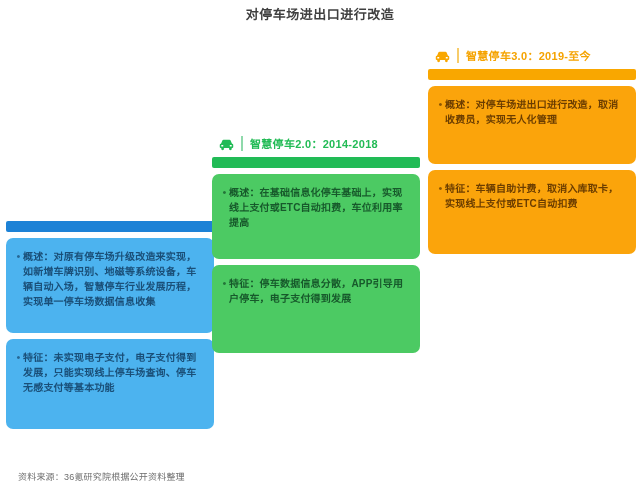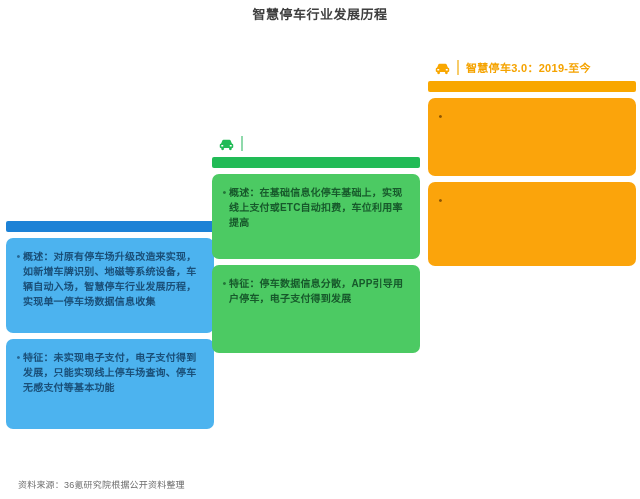--- a/index.html
+++ b/index.html
@@ -33,21 +33,21 @@
     line-height: 18px;
   }
 
   
   .stage {
     position: absolute;
     width: 208px;
   }
   .stage-1 { left: 6px;   top: 218px; }
   .stage-2 { left: 212px; top: 132px; }
-  .stage-3 { left: 428px; top: 44px; margin-top: 12px;  }
+  .stage-3 { left: 428px; top: 44px;  }
 
   
   .stage-head {
     display: flex;
     align-items: center;
     height: 22px;
     padding-left: 6px;
     box-sizing: border-box;
   }
   .stage-icon {
@@ -128,32 +128,32 @@
   .theme-orange .stage-label { color: #f5a300; }
   .theme-orange .stage-divider { background: #f7c濾; background: #f7cc6a; }
   .theme-orange .stage-bar { background: #f9a700; }
   .theme-orange .card { background: #fba40b; color: #6b3d00; }
   .theme-orange .card-bullet { color: #6b3d00; }
 
   
   .source-note {
     position: absolute;
     left: 18px;
-    bottom: 8px;
+    bottom: 16px;
     font-size: 9px;
     color: #6e6e6e;
     letter-spacing: 0.2px;
   }
 </style>
 </head>
 <body>
 
 <div id="page">
 
-  <div class="page-title">智慧停车行业发展历程</div>
+  <div class="page-title">对停车场进出口进行改造</div>
 
   <div class="stage stage-1 theme-blue">
 
     <div class="stage-bar"></div>
 
     <div class="card card-a">
       <span class="card-bullet">•</span>
       <span class="card-text">概述：对原有停车场升级改造来实现，如新增车牌识别、地磁等系统设备，车辆自动入场，智慧停车行业发展历程，实现单一停车场数据信息收集</span>
     </div>
 
@@ -167,20 +167,21 @@
     <div class="stage-head">
       <svg class="stage-icon" viewBox="0 0 24 20">
         <path fill="#21bb56" d="M4 11h16l-2-5a2 2 0 0 0-1.9-1.3H7.9A2 2 0 0 0 6 6z"></path>
         <rect x="2.5" y="10.5" width="19" height="6" rx="1.6" fill="#21bb56"></rect>
         <circle cx="6.5" cy="17.5" r="2" fill="#21bb56"></circle>
         <circle cx="17.5" cy="17.5" r="2" fill="#21bb56"></circle>
         <rect x="4.5" y="12.2" width="3" height="2" rx=".5" fill="#ffffff"></rect>
         <rect x="16.5" y="12.2" width="3" height="2" rx=".5" fill="#ffffff"></rect>
       </svg>
       <span class="stage-divider"></span>
+      <span class="stage-label">智慧停车2.0：2014-2018</span>
     </div>
 
     <div class="stage-bar"></div>
 
     <div class="card card-a">
       <span class="card-bullet">•</span>
       <span class="card-text">概述：在基础信息化停车基础上，实现线上支付或ETC自动扣费，车位利用率提高</span>
     </div>
 
     <div class="card card-b">
@@ -200,22 +201,24 @@
         <rect x="16.5" y="12.2" width="3" height="2" rx=".5" fill="#ffffff"></rect>
       </svg>
       <span class="stage-divider"></span>
       <span class="stage-label">智慧停车3.0：2019-至今</span>
     </div>
 
     <div class="stage-bar"></div>
 
     <div class="card card-a">
       <span class="card-bullet">•</span>
+      <span class="card-text">概述：对停车场进出口进行改造，取消收费员，实现无人化管理</span>
     </div>
 
     <div class="card card-b">
       <span class="card-bullet">•</span>
+      <span class="card-text">特征：车辆自助计费，取消入库取卡，实现线上支付或ETC自动扣费</span>
     </div>
   </div>
 
   <div class="source-note">资料来源：36氪研究院根据公开资料整理</div>
 
 </div>
 
 </body></html>

